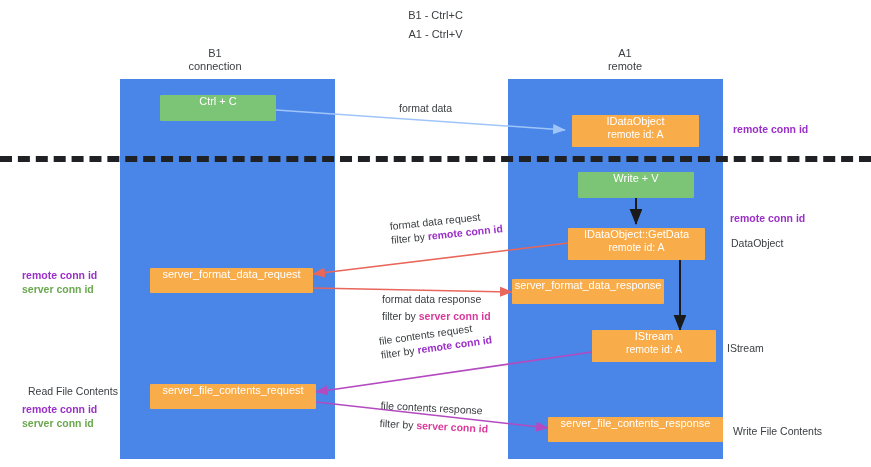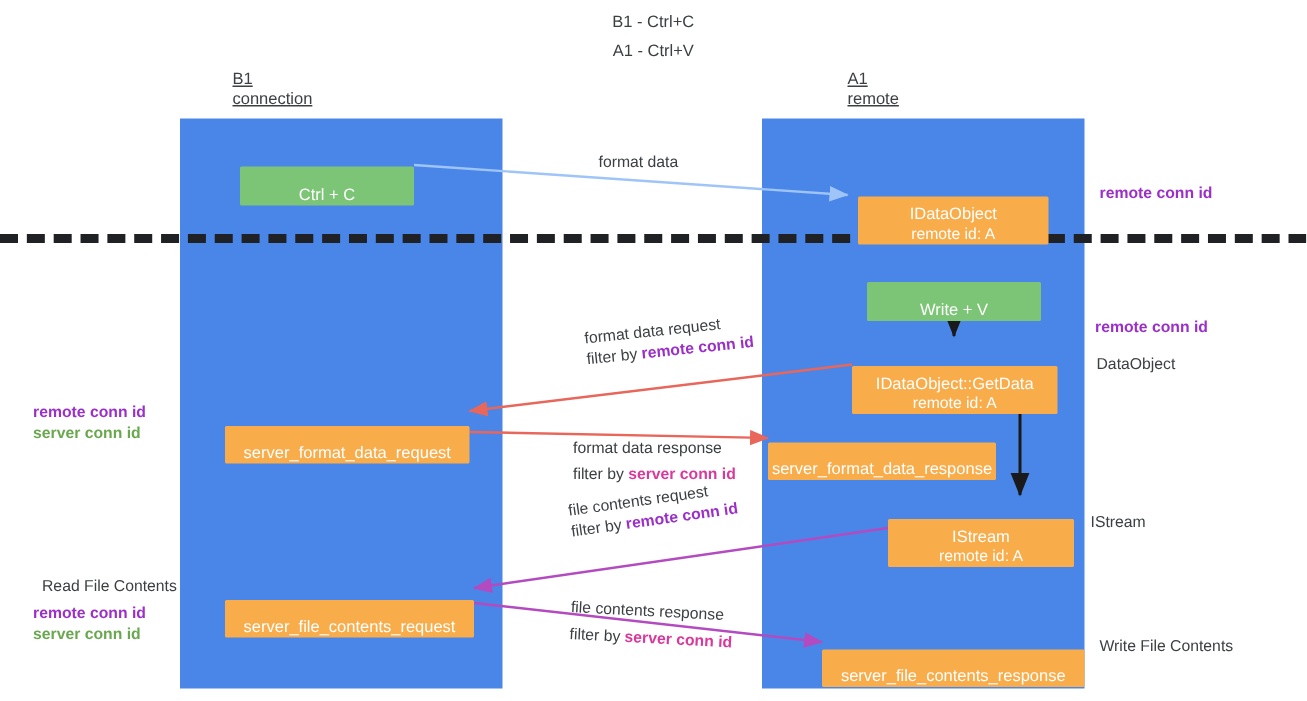--- a/index.html
+++ b/index.html
@@ -3,27 +3,27 @@
 <meta charset="utf-8">
 <style>
   html,body{margin:0;padding:0;background:#fff;}
   body{font-family:"Liberation Sans","DejaVu Sans",sans-serif;}
   #stage{position:relative;width:871px;height:467px;background:#ffffff;overflow:hidden;}
   .abs{position:absolute;}
   #svg-layer{position:absolute;left:0;top:0;width:871px;height:467px;pointer-events:none;}
 
   .title{left:0;top:6px;width:871px;text-align:center;font-size:11px;color:#3c4043;line-height:19px;}
 
-  .col-head{font-size:11px;color:#3c4043;line-height:13px;text-decoration:underline;}
+  .col-head{font-size:11px;color:#3c4043;text-align:center;line-height:13px;}
 
   .lane{background:#4a86e8;}
 
   .node{position:absolute;box-sizing:border-box;display:flex;flex-direction:column;
-        align-items:center;justify-content:flex-end;color:#ffffff;font-size:11px;
-        line-height:13px;text-align:center;border-radius:1px;margin-top:16px;}
+        align-items:center;justify-content:flex-start;color:#ffffff;font-size:11px;
+        line-height:13px;text-align:center;border-radius:1px;}
   .node.green{background:#7cc576;}
   .node.orange{background:#f9ac4a;}
   .node .l2{font-size:10.5px;}
 
   .edgelabel{position:absolute;font-size:10.5px;color:#3c4043;line-height:14px;white-space:nowrap;}
   .edgelabel .hl-purple{color:#9b30c8;font-weight:bold;}
   .edgelabel .hl-pink{color:#d9399b;font-weight:bold;}
 
   .side{position:absolute;font-size:10.5px;line-height:14px;white-space:nowrap;color:#3c4043;}
   .side .purple{color:#9b30c8;font-weight:bold;}

